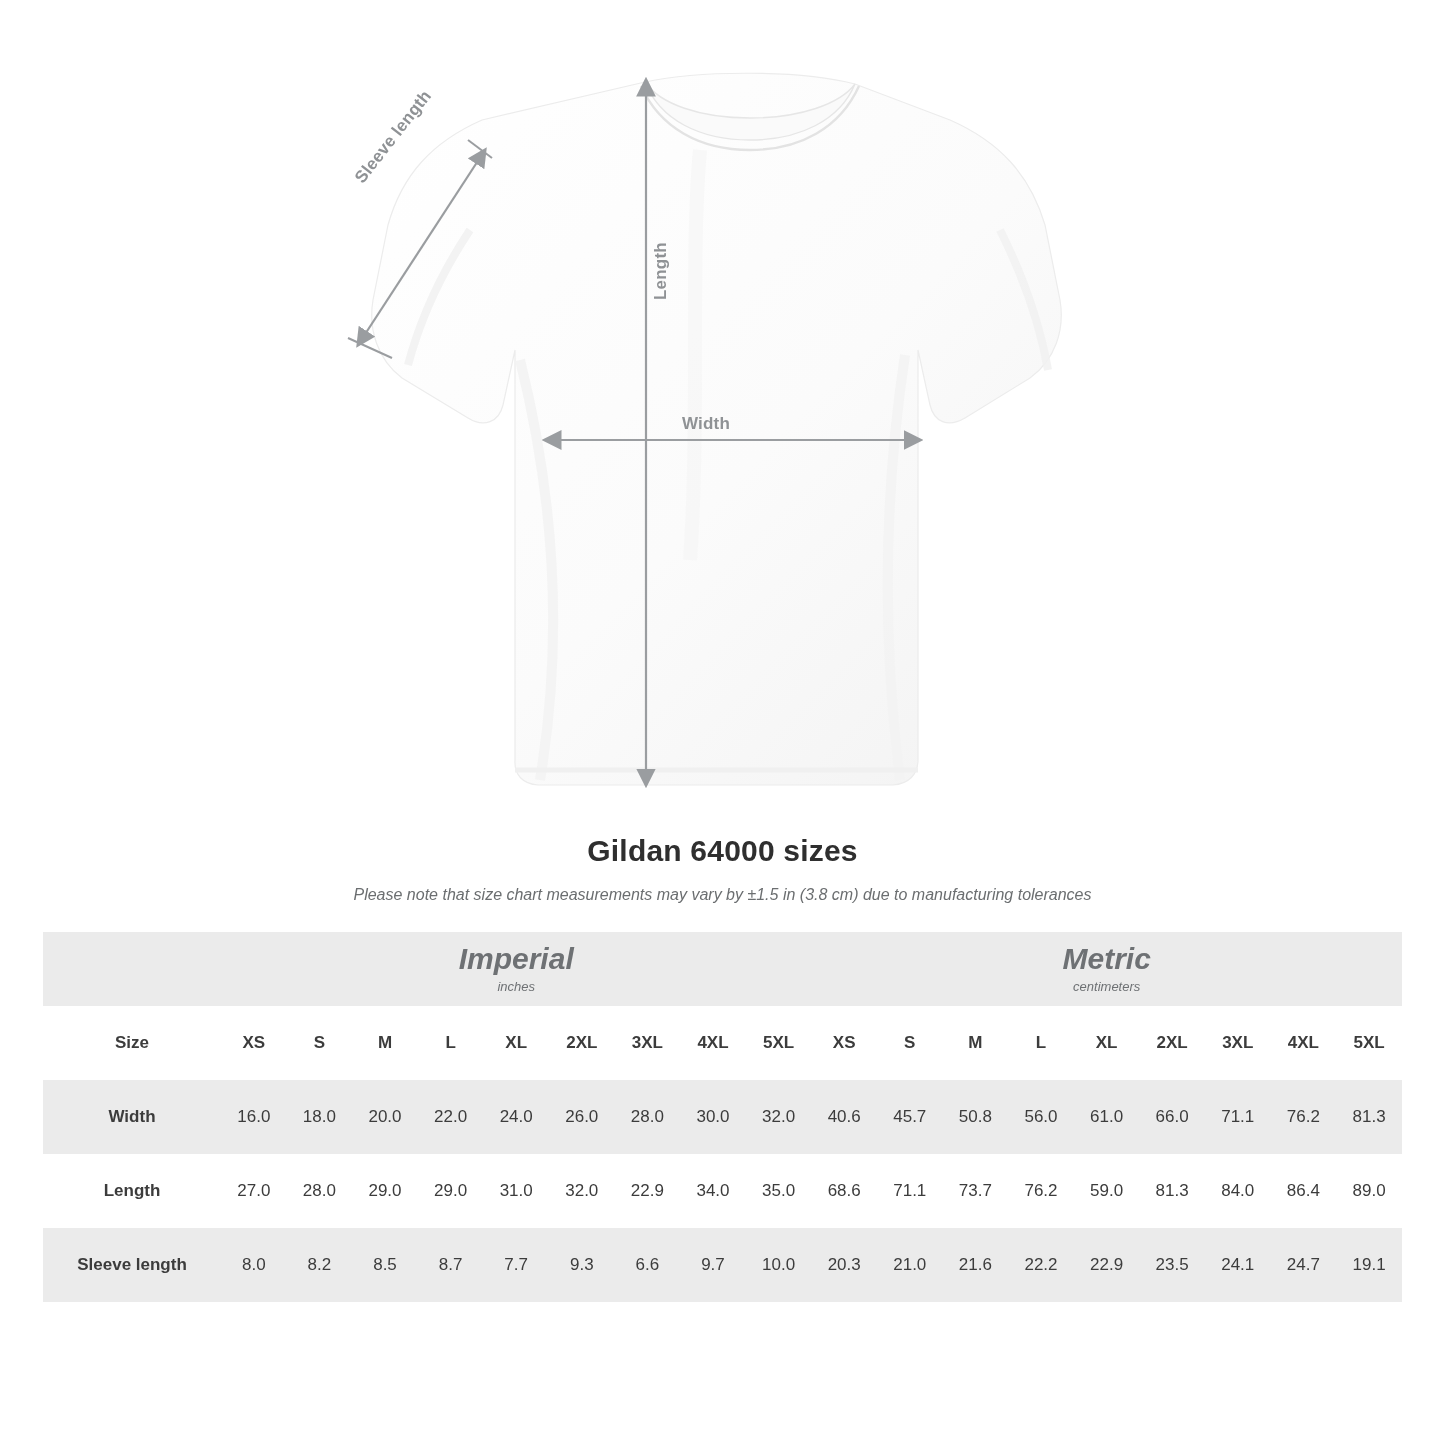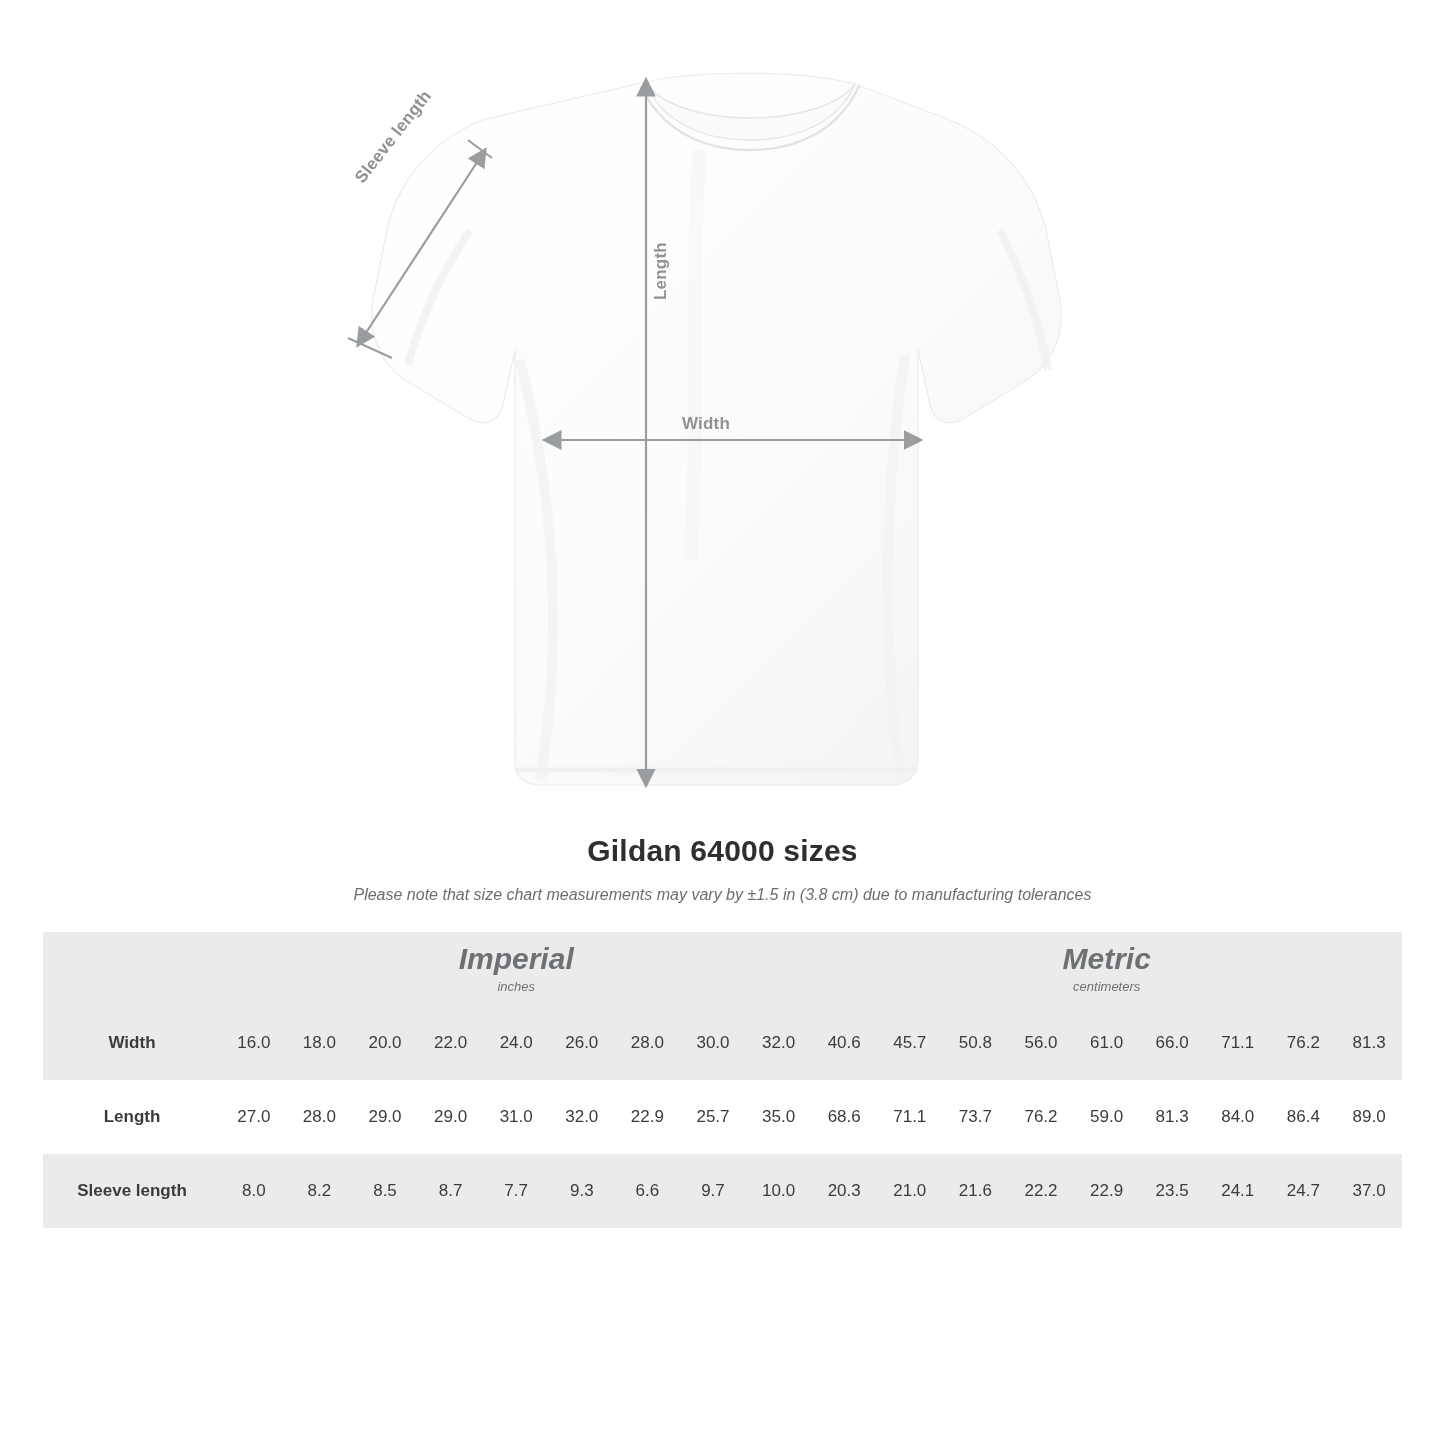--- a/index.html
+++ b/index.html
@@ -248,20 +248,41 @@
           <td colspan="9">
             <div class="unit-name">Imperial</div>
             <div class="unit-sub">inches</div>
           </td>
           <td colspan="9">
             <div class="unit-name">Metric</div>
             <div class="unit-sub">centimeters</div>
           </td>
         </tr>
 
+        <tr class="row-plain">
+          <td class="sizehead">Size</td>
+          <td class="colsize">XS</td>
+          <td class="colsize">S</td>
+          <td class="colsize">M</td>
+          <td class="colsize">L</td>
+          <td class="colsize">XL</td>
+          <td class="colsize">2XL</td>
+          <td class="colsize">3XL</td>
+          <td class="colsize">4XL</td>
+          <td class="colsize">5XL</td>
+          <td class="colsize">XS</td>
+          <td class="colsize">S</td>
+          <td class="colsize">M</td>
+          <td class="colsize">L</td>
+          <td class="colsize">XL</td>
+          <td class="colsize">2XL</td>
+          <td class="colsize">3XL</td>
+          <td class="colsize">4XL</td>
+          <td class="colsize">5XL</td>
+        </tr>
 
         <tr class="row-shaded">
           <td class="rowhead">Width</td>
           <td>16.0</td>
           <td>18.0</td>
           <td>20.0</td>
           <td>22.0</td>
           <td>24.0</td>
           <td>26.0</td>
           <td>28.0</td>
@@ -280,21 +301,21 @@
 
         <tr class="row-plain">
           <td class="rowhead">Length</td>
           <td>27.0</td>
           <td>28.0</td>
           <td>29.0</td>
           <td>29.0</td>
           <td>31.0</td>
           <td>32.0</td>
           <td>22.9</td>
-          <td>25.7</td>
+          <td>34.0</td>
           <td>35.0</td>
           <td>68.6</td>
           <td>71.1</td>
           <td>73.7</td>
           <td>76.2</td>
           <td>59.0</td>
           <td>81.3</td>
           <td>84.0</td>
           <td>86.4</td>
           <td>89.0</td>
@@ -312,19 +333,19 @@
           <td>9.7</td>
           <td>10.0</td>
           <td>20.3</td>
           <td>21.0</td>
           <td>21.6</td>
           <td>22.2</td>
           <td>22.9</td>
           <td>23.5</td>
           <td>24.1</td>
           <td>24.7</td>
-          <td>37.0</td>
+          <td>19.1</td>
         </tr>
       </tbody>
     </table>
   </div>
 
 </div>
 
 </body></html>

